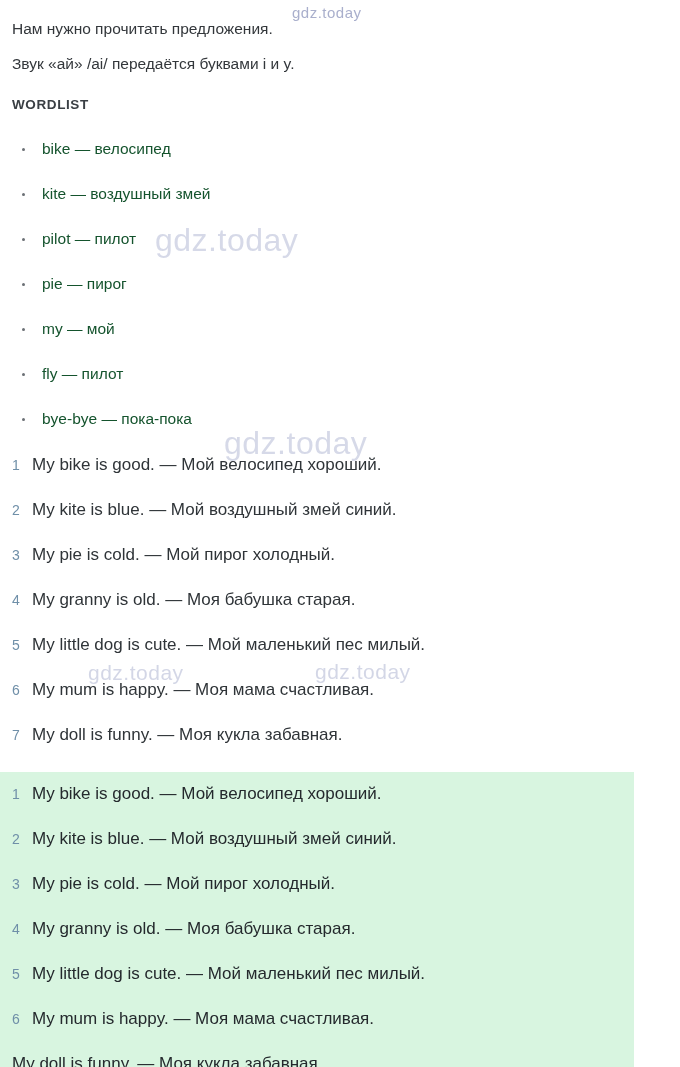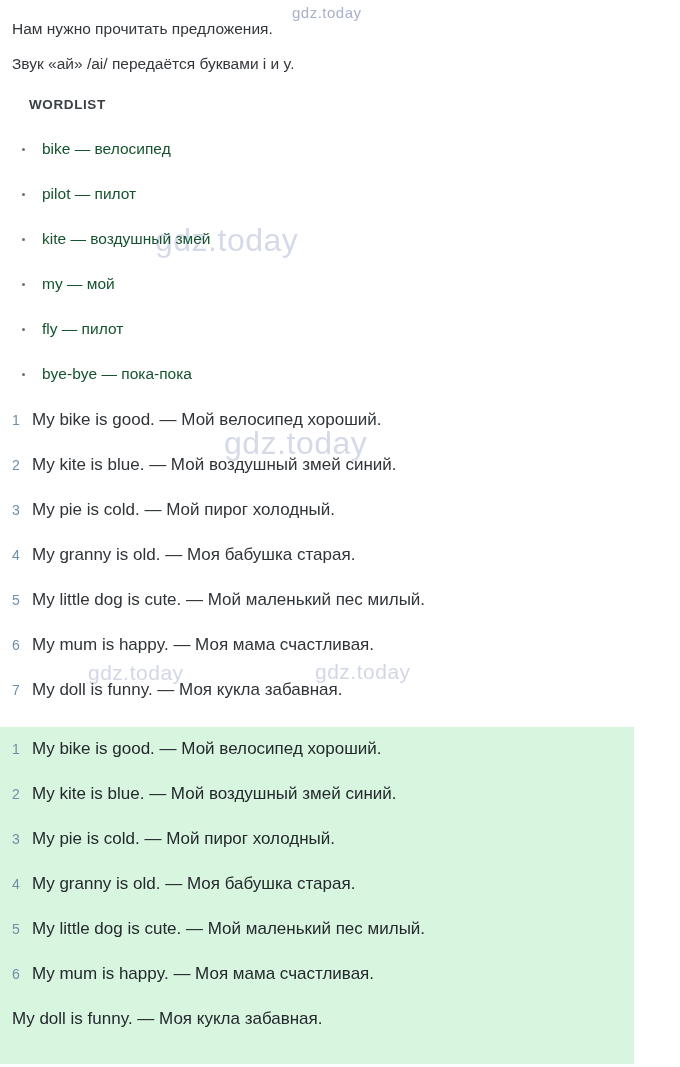--- a/index.html
+++ b/index.html
@@ -59,21 +59,21 @@
     font-size: 15.5px;
     line-height: 1.35;
     color: #33373b;
   }
   .intro p.line1 { padding-top: 19px; }
   .intro p.line2 { padding-top: 14px; }
 
   .wordlist-title {
     position: relative;
     z-index: 2;
-    margin: 22px 0 0 17px;
+    margin: 22px 0 0 0;
     padding: 0 12px;
     font-size: 13.5px;
     font-weight: bold;
     letter-spacing: .6px;
     color: #3a3f44;
   }
 
   
   ul.wordlist {
     position: relative;
@@ -156,22 +156,23 @@
 
   <div class="intro">
     <p class="line1">Нам нужно прочитать предложения.</p>
     <p class="line2">Звук «ай» /ai/ передаётся буквами i и y.</p>
   </div>
 
   <div class="wordlist-title">WORDLIST</div>
 
   <ul class="wordlist">
     <li>bike — велосипед</li>
+    <li>kite — воздушный змей</li>
     <li>pilot — пилот</li>
-    <li>kite — воздушный змей</li>
+    <li>pie — пирог</li>
     <li>my — мой</li>
     <li>fly — пилот</li>
     <li>bye-bye — пока-пока</li>
   </ul>
 
   <div class="sentences">
     <div class="srow">
       <span class="num">1</span>
       <span class="txt">My bike is good. — Мой велосипед хороший.</span>
     </div>

